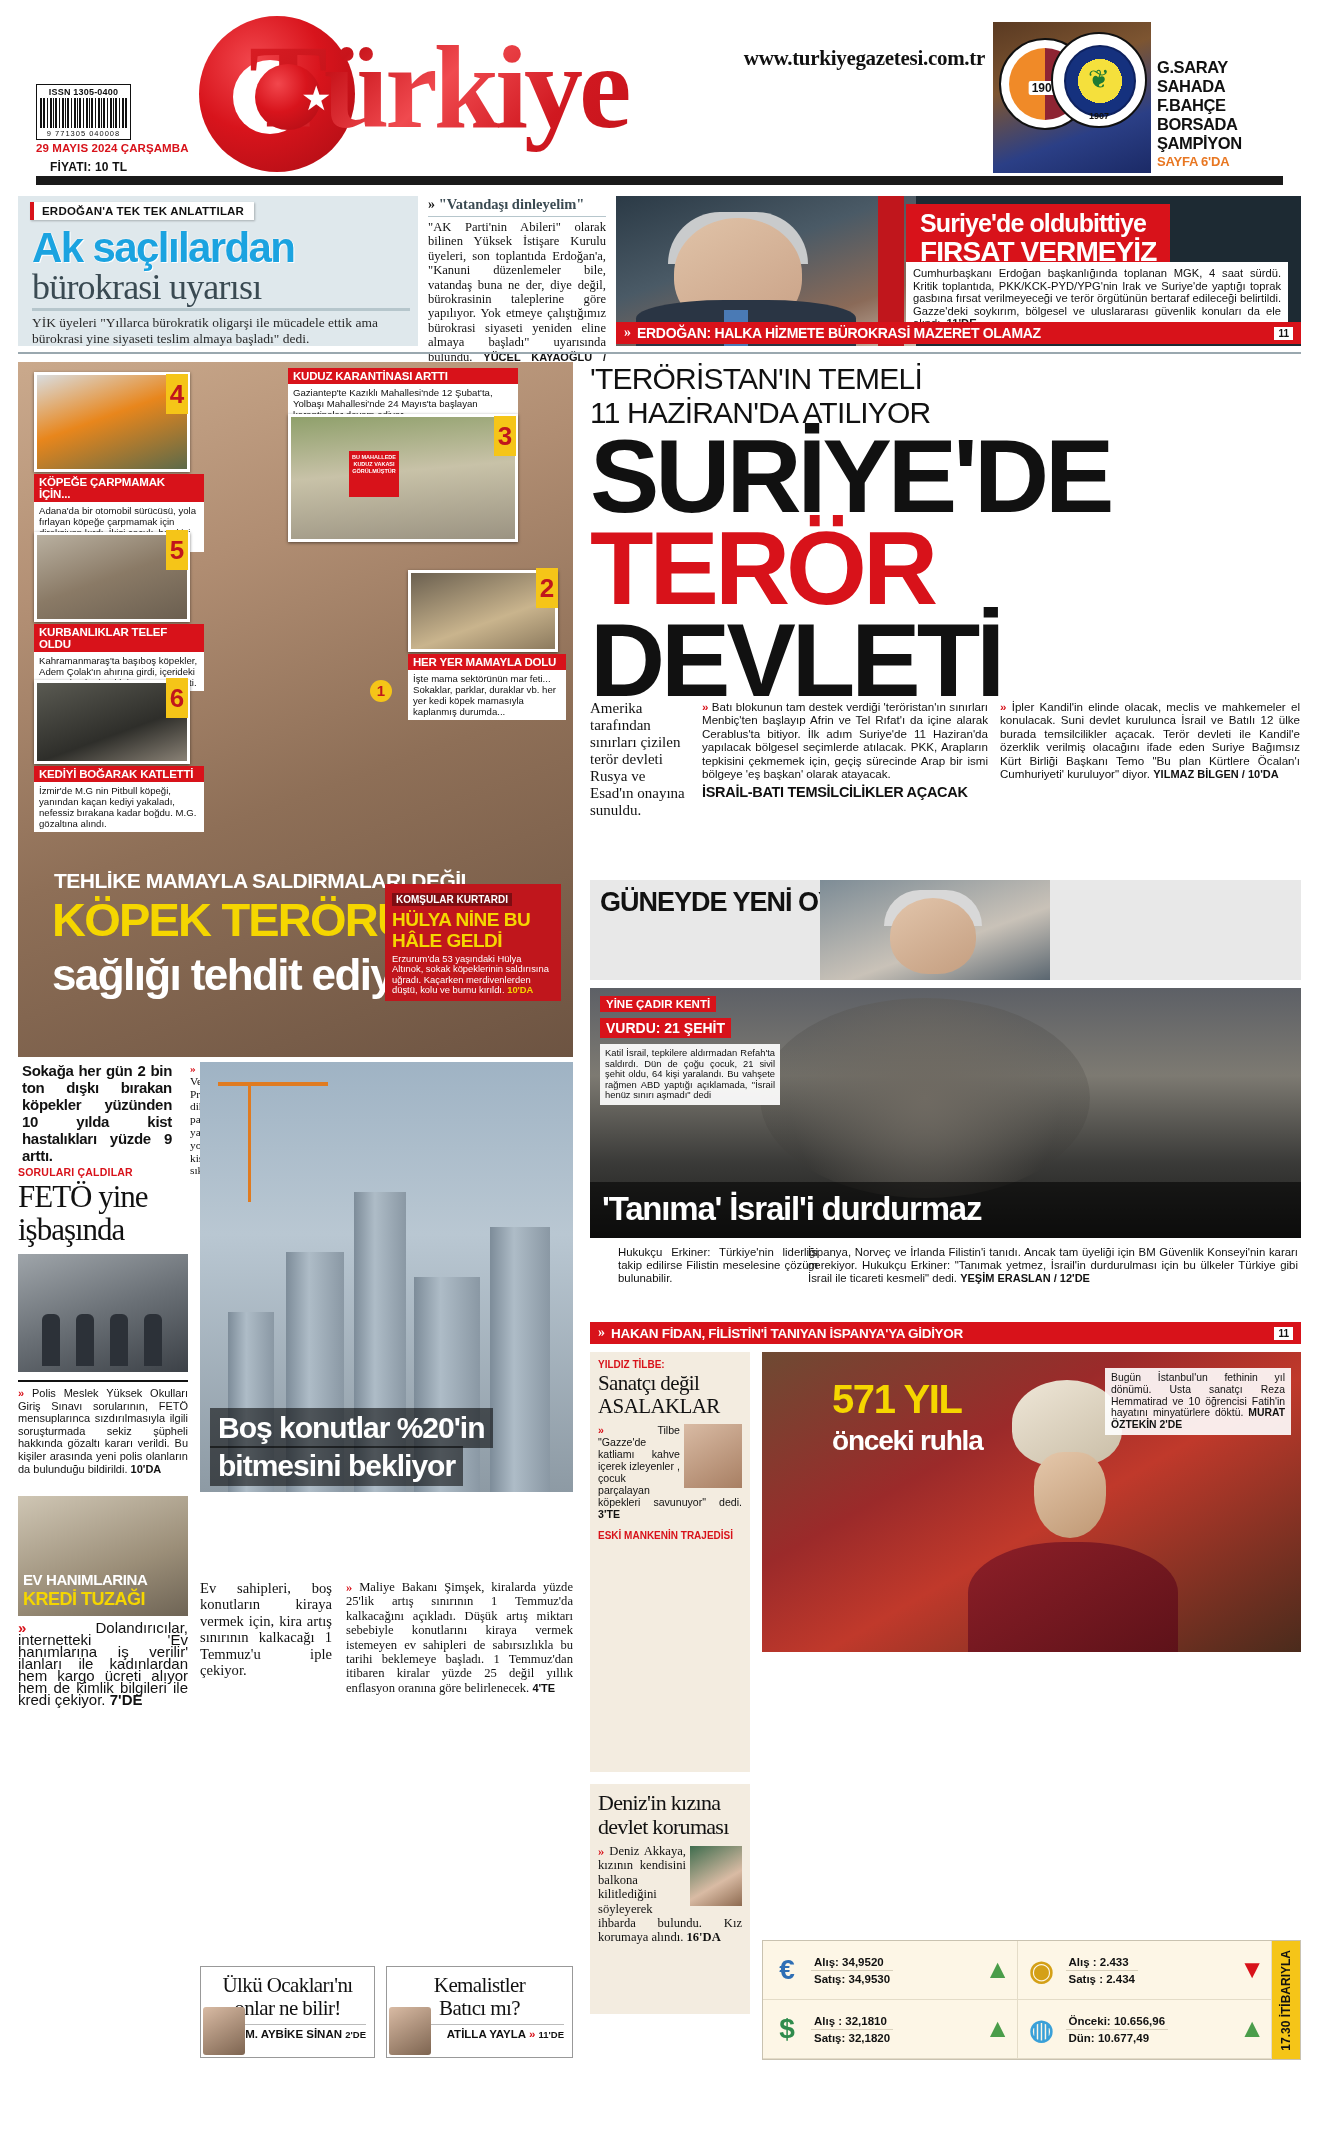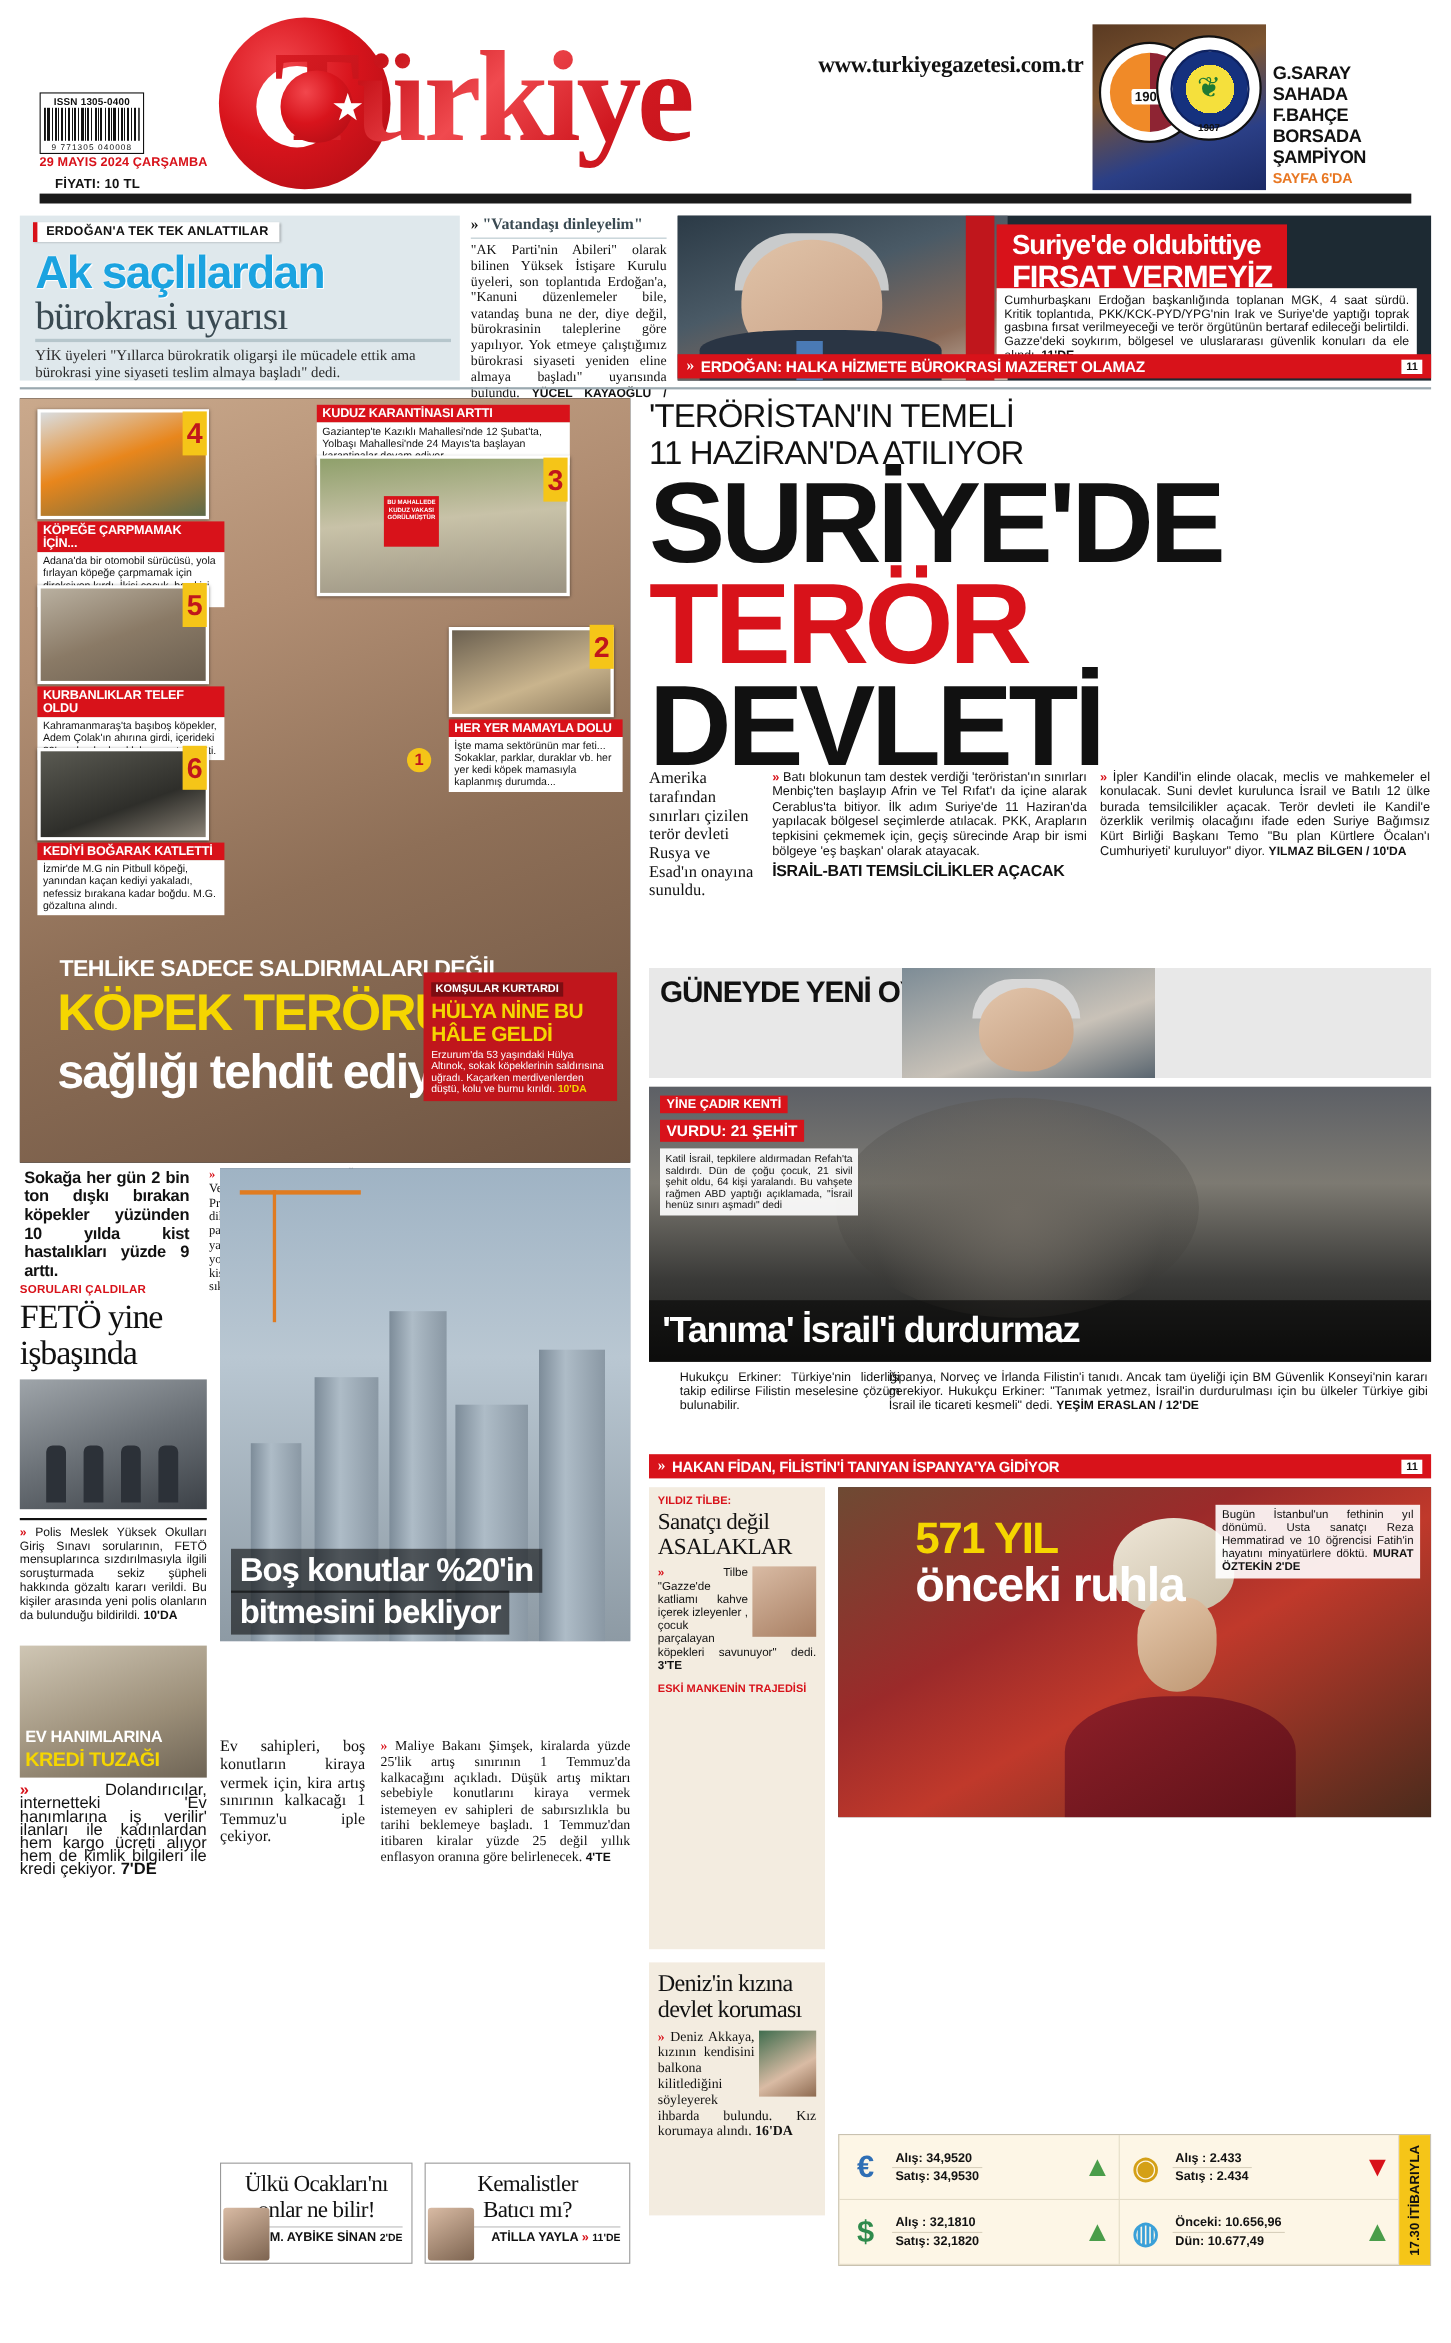--- a/index.html
+++ b/index.html
@@ -194,21 +194,21 @@
   .tilbe .k2 { font-family:"Liberation Sans",sans-serif; font-weight:700; font-size:10px; color:#d8121a; margin-top:10px;}
   .tilbe-photo { float:right; width:58px; height:64px; margin:0 0 3px 4px; background:linear-gradient(150deg,#d9bba4,#a87f63); }
 
   
   .fatih { position:absolute; left:762px; top:1352px; width:539px; height:300px; background:#3a2118; overflow:hidden;}
   .fatih-bg { position:absolute; inset:0; background:linear-gradient(150deg,#6e4a33 0%,#9b2a2a 35%,#c0392b 55%,#4a2b1c 100%);}
   .fatih-turban { position:absolute; left:250px; top:28px; width:110px; height:86px; border-radius:50% 50% 40% 40%; background:linear-gradient(150deg,#efe7d8,#c9bda6);}
   .fatih-face { position:absolute; left:272px; top:100px; width:72px; height:86px; border-radius:40% 40% 50% 50%; background:linear-gradient(150deg,#e5c8ab,#bf9874);}
   .fatih-robe { position:absolute; left:206px; bottom:0; width:210px; height:110px; background:linear-gradient(150deg,#8e1f28,#5d1219); border-radius:46% 46% 0 0;}
   .fatih-h1 { position:absolute; left:70px; top:26px; font-family:"Liberation Sans",sans-serif; font-weight:700; font-size:40px; color:#f5d600; letter-spacing:-1.4px; line-height:42px;}
-  .fatih-h2 { position:absolute; left:70px; top:70px; font-family:"Liberation Sans",sans-serif; font-weight:700; font-size:44px; color:#fff; letter-spacing:-1.2px; line-height:38px;}
+  .fatih-h2 { position:absolute; left:70px; top:70px; font-family:"Liberation Sans",sans-serif; font-weight:700; font-size:28px; color:#fff; letter-spacing:-1.2px; line-height:38px;}
   .fatih-body { position:absolute; right:10px; top:16px; width:186px; background:rgba(255,255,255,.9); padding:4px 6px;
      font-family:"Liberation Sans",sans-serif; font-size:10.4px; line-height:11.8px; text-align:justify;}
 
   
   .deniz { position:absolute; left:590px; top:1784px; width:160px; height:230px; background:#f3ece0; padding:7px 8px;}
   .deniz .h { font-family:"Liberation Serif",serif; font-size:22px; line-height:24px; letter-spacing:-.7px;}
   .deniz .b { font-family:"Liberation Serif",serif; font-size:12.6px; line-height:14.4px; margin-top:5px; text-align:justify;}
   .deniz-photo { float:right; width:52px; height:60px; margin:2px 0 2px 4px; background:linear-gradient(150deg,#3f6d4e,#d9bba4 60%,#8d6a50);}
 
   
@@ -373,21 +373,21 @@
       <div class="ph" style="background:linear-gradient(160deg,#6b6050,#c9b48d 60%,#8c7a5e);"></div>
     </div>
     <div class="numtag" style="left:518px; top:206px;">2</div>
     <div style="position:absolute; left:390px; top:292px; width:158px;">
       <span class="capred">HER YER MAMAYLA DOLU</span>
       <span class="capbody">İşte mama sektörünün mar feti... Sokaklar, parklar, duraklar vb. her yer kedi köpek mamasıyla kaplanmış durumda...</span>
     </div>
 
     <div style="position:absolute; left:352px; top:318px; width:22px; height:22px; border-radius:50%; background:#f5c518; color:#c0161c; font-family:'Liberation Sans',sans-serif; font-weight:700; font-size:15px; text-align:center; line-height:22px;">1</div>
 
-    <div class="dog-kicker">TEHLİKE SADECE SALDIRMALARI DEĞİL</div>
+    <div class="dog-kicker">TEHLİKE MAMAYLA SALDIRMALARI DEĞİL</div>
     <div class="dog-h1">KÖPEK TERÖRÜ</div>
     <div class="dog-h2">sağlığı tehdit ediyor</div>
 
     <div class="hulya">
       <span class="k">KOMŞULAR KURTARDI</span>
       <div class="h">HÜLYA NİNE BU HÂLE GELDİ</div>
       <div class="b">
         <span>Erzurum'da 53 yaşındaki Hülya Altınok, sokak köpeklerinin saldırısına uğradı. Kaçarken merdivenlerden düştü, kolu ve burnu kırıldı.</span>
         <b>10'DA</b>
       </div>

